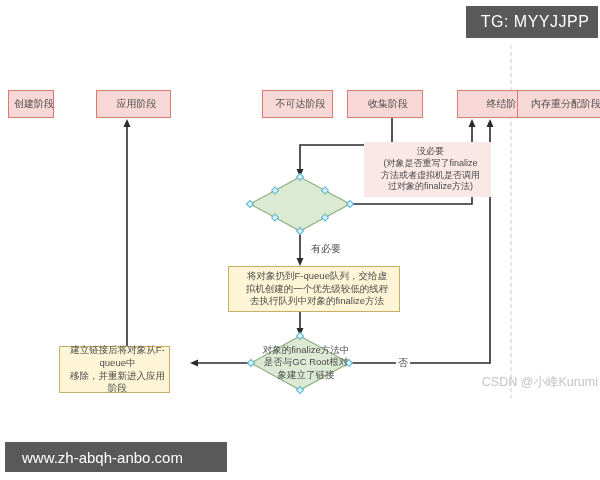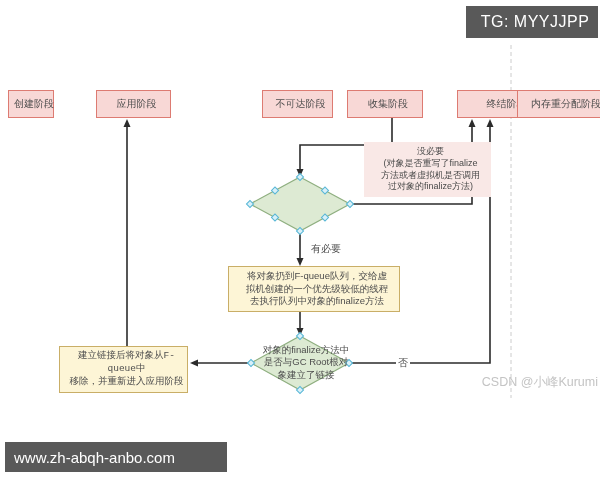--- a/index.html
+++ b/index.html
@@ -7,21 +7,21 @@
   .canvas{position:relative;width:600px;height:480px;background:#ffffff;overflow:hidden;}
   .abs{position:absolute;padding-left:6px;}
   svg{position:absolute;left:0;top:0;}
 
   .badge{
     background:#595959;color:#ffffff;font-size:16px;letter-spacing:.5px;
     display:flex;align-items:center;justify-content:center;
   }
   .bottombar{
     background:#595959;color:#ffffff;font-size:15px;
-    display:flex;align-items:center;padding-left:9px;box-sizing:border-box;
+    display:flex;align-items:center;padding-left:17px;box-sizing:border-box;
   }
   .phase{
     background:#f8d8d6;border:1px solid #dd7b72;color:#4d4d4d;
     font-size:10px;display:flex;align-items:center;justify-content:center;
     box-sizing:border-box;height:28px;top:90px;white-space:nowrap;
   }
   .process{
     background:#fdf5d6;border:1px solid #c9ae67;color:#4d4d4d;
     font-size:9.5px;line-height:1.35;display:flex;align-items:center;justify-content:center;
     text-align:center;box-sizing:border-box;white-space:pre-line;
@@ -121,21 +121,21 @@
   <div class="abs process" style="left:228px;top:266px;width:172px;height:46px;">将对象扔到F-queue队列，交给虚
 拟机创建的一个优先级较低的线程
 去执行队列中对象的finalize方法</div>
 
   <div class="abs dtext" style="left:248px;top:344px;width:104px;font-size:9.5px;line-height:1.3;">对象的finalize方法中
 是否与GC Root根对
 象建立了链接</div>
 
   <div class="abs lbl" style="left:396px;top:356px;background:#ffffff;padding:0 2px;">否</div>
 
-  <div class="abs process" style="left:59px;top:346px;width:129px;height:47px;font-family:Liberation Mono, monospace;">建立链接后将对象从F-queue中
+  <div class="abs process" style="left:59px;top:346px;width:111px;height:47px;">建立链接后将对象从F-queue中
 移除，并重新进入应用阶段</div>
 
   <div class="abs watermark" style="left:462px;top:374px;width:130px;">CSDN @小峰Kurumi</div>
 
   <div class="abs bottombar" style="left:5px;top:442px;width:222px;height:30px;">
     <span>www.zh-abqh-anbo.com</span>
   </div>
 
 </div>
 

